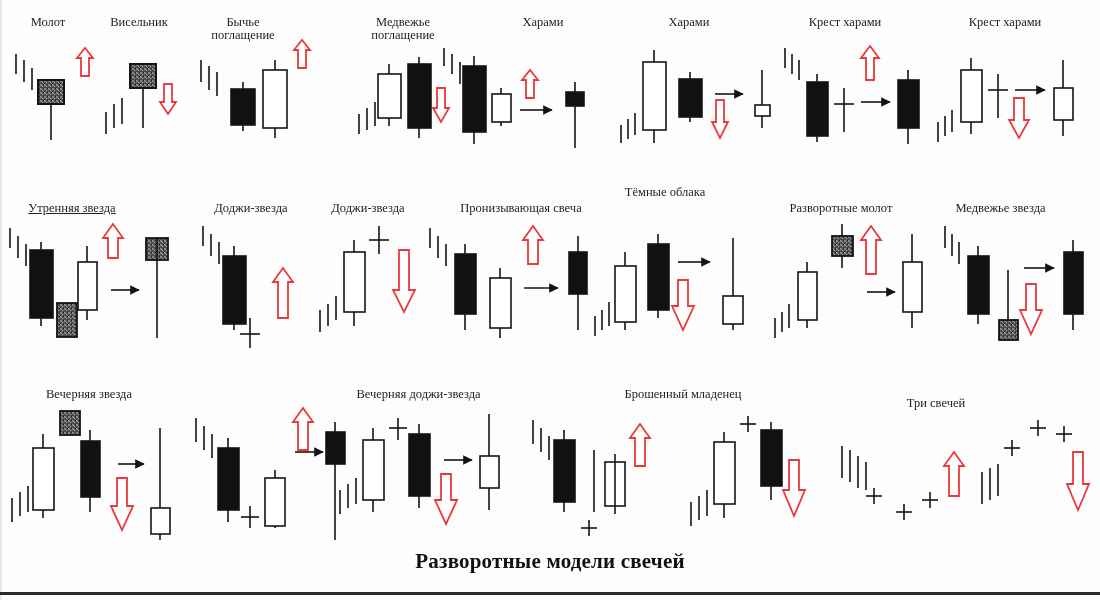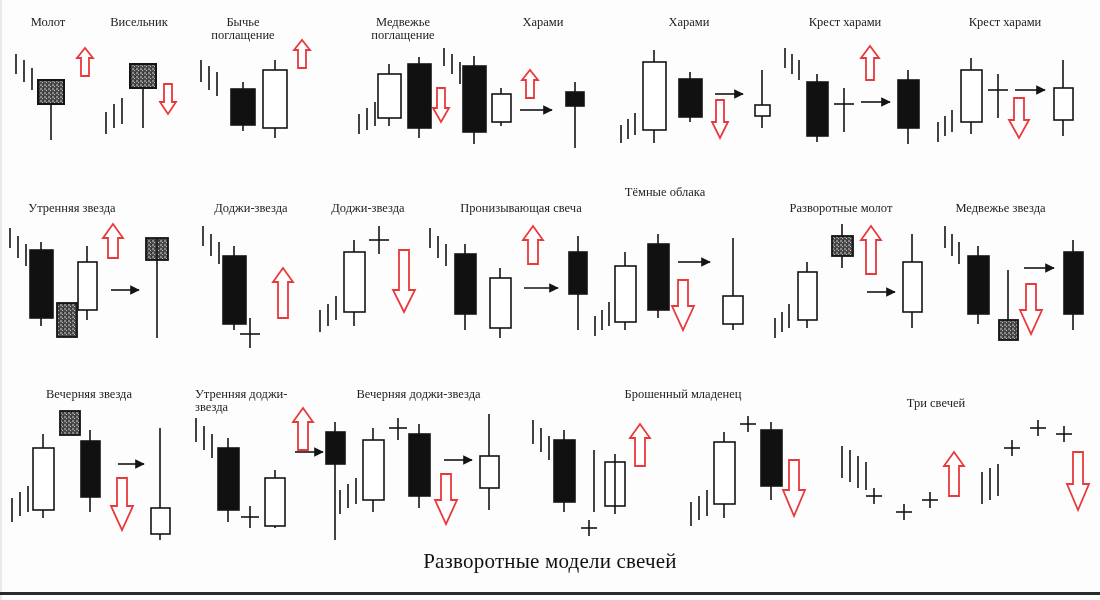--- a/index.html
+++ b/index.html
@@ -32,21 +32,21 @@
     position:absolute;left:0;top:0;
     width:1100px;height:600px;
     pointer-events:none;
   }
   #bottom-title{
     position:absolute;
     left:0;right:0;
     top:549px;
     text-align:center;
     font-family:"Liberation Serif", serif;
-    font-weight:normal;
+    font-weight:bold;
     font-size:21px;
     color:#111;
     letter-spacing:0.2px;
   }
   #watermark{
     position:absolute;
     left:0;right:0;
     top:560px;
     text-align:center;
     font-family:"Liberation Sans", sans-serif;
@@ -77,31 +77,29 @@
   <div class="pattern-label" style="left:94px;top:16px;width:90px;">Висельник</div>
   <div class="pattern-label" style="left:198px;top:16px;width:90px;">Бычье
 поглащение</div>
   <div class="pattern-label" style="left:353px;top:16px;width:100px;">Медвежье
 поглащение</div>
   <div class="pattern-label" style="left:503px;top:16px;width:80px;">Харами</div>
   <div class="pattern-label" style="left:649px;top:16px;width:80px;">Харами</div>
   <div class="pattern-label" style="left:790px;top:16px;width:110px;">Крест харами</div>
   <div class="pattern-label" style="left:950px;top:16px;width:110px;">Крест харами</div>
 
-  <div class="pattern-label" style="left:2px;top:202px;width:140px;">Утренняя звезда</div>
+  <div class="pattern-label" style="left:2px;top:202px;width:140px;text-decoration:underline;">Утренняя звезда</div>
   <div class="pattern-label" style="left:196px;top:202px;width:110px;">Доджи-звезда</div>
   <div class="pattern-label" style="left:313px;top:202px;width:110px;">Доджи-звезда</div>
   <div class="pattern-label" style="left:436px;top:202px;width:170px;">Пронизывающая свеча</div>
   <div class="pattern-label" style="left:605px;top:186px;width:120px;">Тёмные облака</div>
   <div class="pattern-label" style="left:766px;top:202px;width:150px;">Разворотные молот</div>
   <div class="pattern-label" style="left:933px;top:202px;width:135px;">Медвежье звезда</div>
 
   <div class="pattern-label" style="left:24px;top:388px;width:130px;">Вечерняя звезда</div>
-  <div class="pattern-label" style="left:195px;top:388px;width:115px;text-align:left;">Утренняя доджи-
-звезда</div>
   <div class="pattern-label" style="left:331px;top:388px;width:175px;">Вечерняя доджи-звезда</div>
   <div class="pattern-label" style="left:598px;top:388px;width:170px;">Брошенный младенец</div>
   <div class="pattern-label" style="left:881px;top:397px;width:110px;">Три свечей</div>
 
   <svg class="svg-layer" viewBox="0 0 1100 600" xmlns="http://www.w3.org/2000/svg">
     <defs>
       <pattern id="noise" width="4" height="4" patternUnits="userSpaceOnUse">
         <rect width="4" height="4" fill="#4a4a4a"></rect>
         <rect width="2" height="2" fill="#888"></rect>
         <rect x="2" y="2" width="1" height="1" fill="#bdbdbd"></rect>

